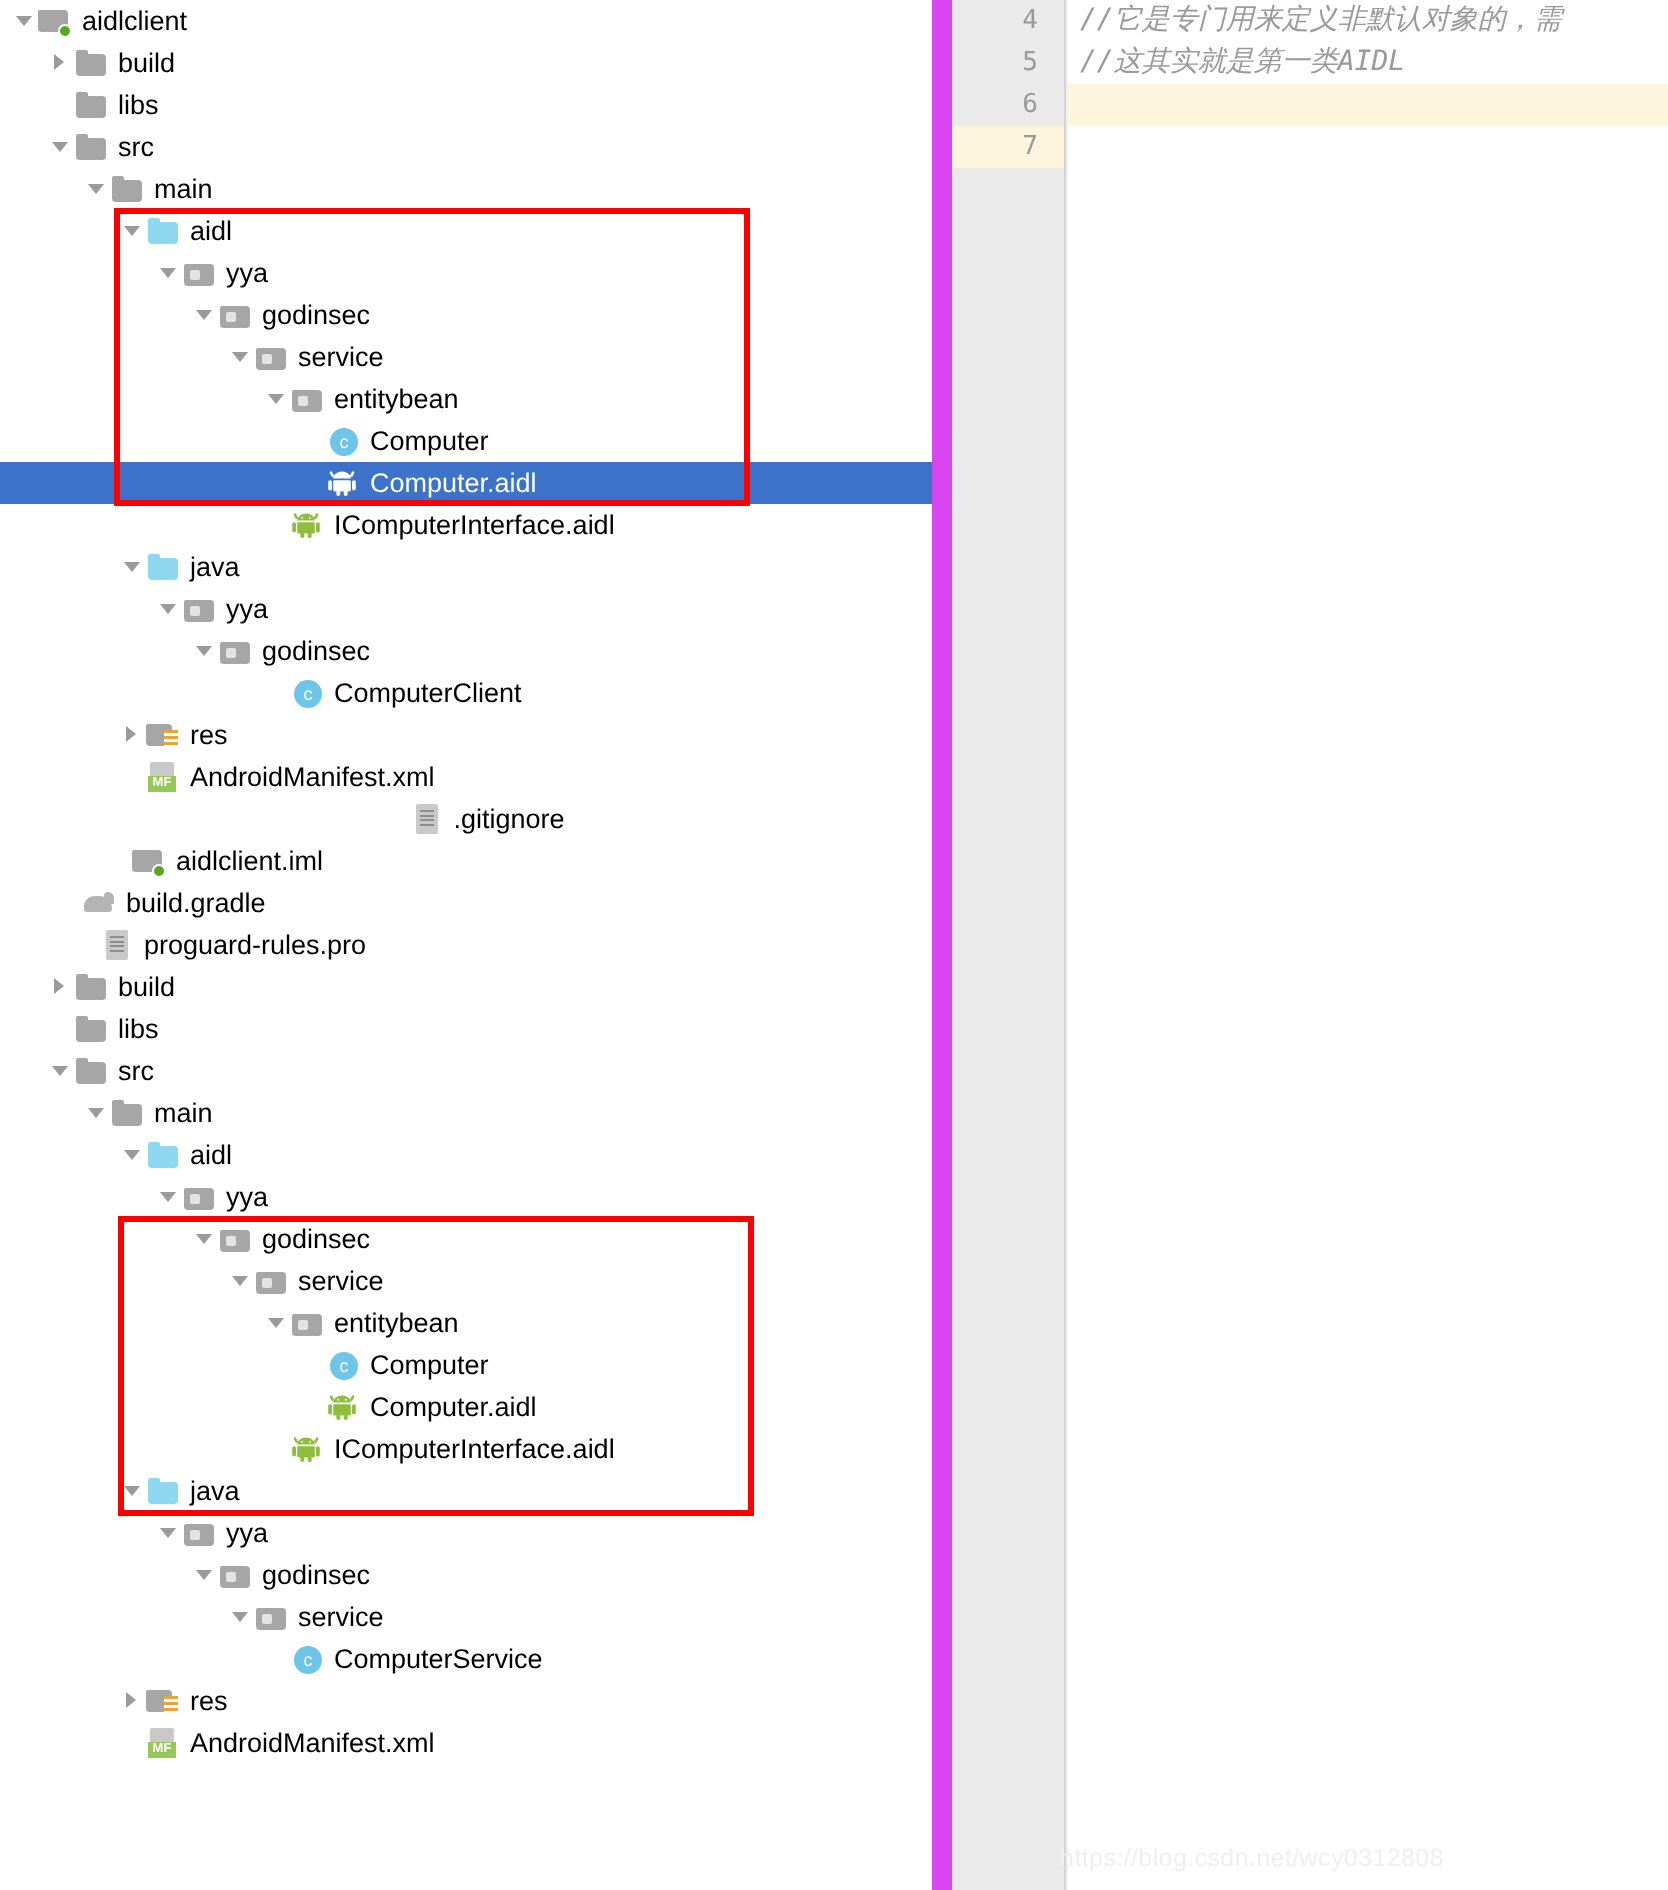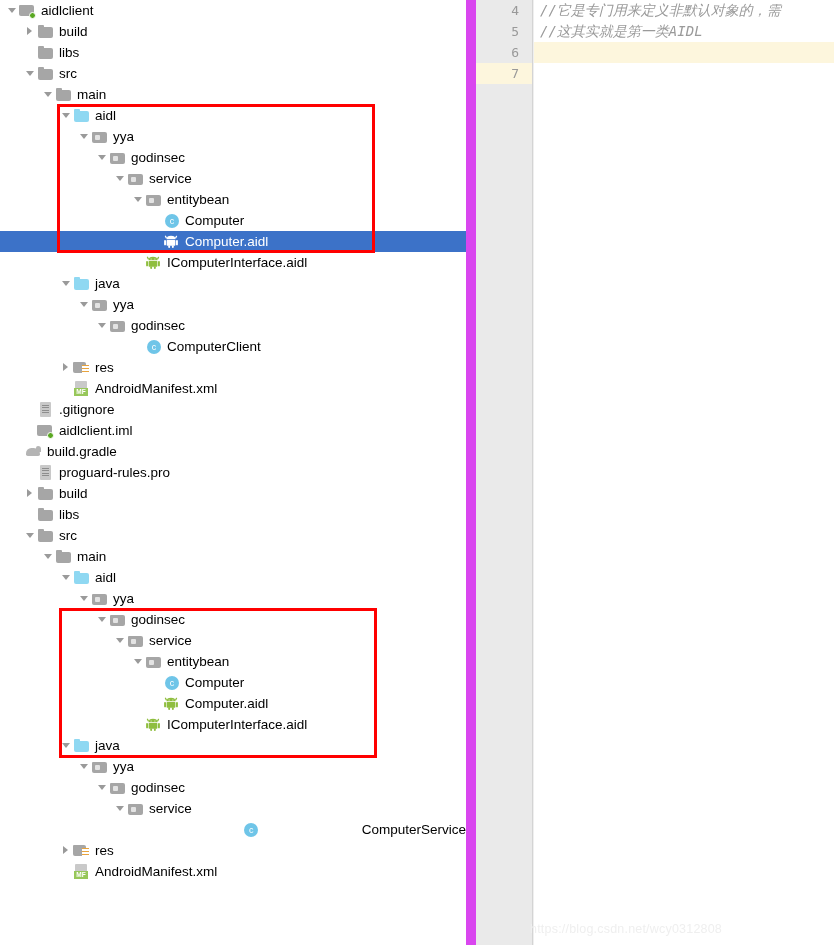--- a/index.html
+++ b/index.html
@@ -439,36 +439,36 @@
         <div class="tree-row" style="padding-left: 60px;">
           <span class="arrow right"></span>
           <span class="icon ic-res"></span>
           <span class="label">res</span>
         </div>
         <div class="tree-row" style="padding-left: 60px;">
           <span class="arrow "></span>
           <span class="icon ic-manifest"></span>
           <span class="label">AndroidManifest.xml</span>
         </div>
-        <div class="tree-row" style="padding-left: 24px;">
+        <div class="tree-row" style="padding-left: 8px; justify-content: center;">
           <span class="arrow "></span>
           <span class="icon ic-file"></span>
           <span class="label">.gitignore</span>
         </div>
-        <div class="tree-row" style="padding-left: 24px;">
+        <div class="tree-row" style="padding-left: 24px; margin-left: 29px;">
           <span class="arrow "></span>
           <span class="icon ic-module"></span>
           <span class="label">aidlclient.iml</span>
         </div>
-        <div class="tree-row" style="padding-left: 12px;">
+        <div class="tree-row" style="padding-left: 28px;">
           <span class="arrow "></span>
           <span class="icon ic-gradle"></span>
           <span class="label">build.gradle</span>
         </div>
-        <div class="tree-row" style="padding-left: 24px;">
+        <div class="tree-row" style="padding-left: 37px;">
           <span class="arrow "></span>
           <span class="icon ic-file"></span>
           <span class="label">proguard-rules.pro</span>
         </div>
         <div class="tree-row" style="padding-left: 24px;">
           <span class="arrow right"></span>
           <span class="icon ic-folder"></span>
           <span class="label">build</span>
         </div>
         <div class="tree-row" style="padding-left: 24px;">
@@ -565,21 +565,21 @@
         <div class="tree-row" style="padding-left: 96px;">
           <span class="arrow down"></span>
           <span class="icon ic-package"></span>
           <span class="label">godinsec</span>
         </div>
         <div class="tree-row" style="padding-left: 114px;">
           <span class="arrow down"></span>
           <span class="icon ic-package"></span>
           <span class="label">service</span>
         </div>
-        <div class="tree-row" style="padding-left: 132px; justify-content: space-between;">
+        <div class="tree-row" style="padding-left: 132px;">
           <span class="arrow "></span>
           <span class="icon ic-class"></span>
           <span class="label">ComputerService</span>
         </div>
         <div class="tree-row" style="padding-left: 60px;">
           <span class="arrow right"></span>
           <span class="icon ic-res"></span>
           <span class="label">res</span>
         </div>
         <div class="tree-row" style="padding-left: 60px;">

